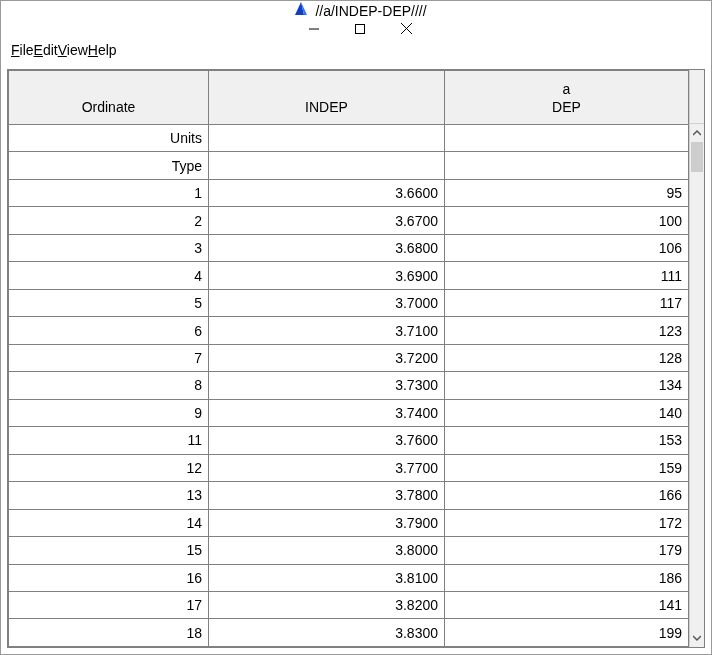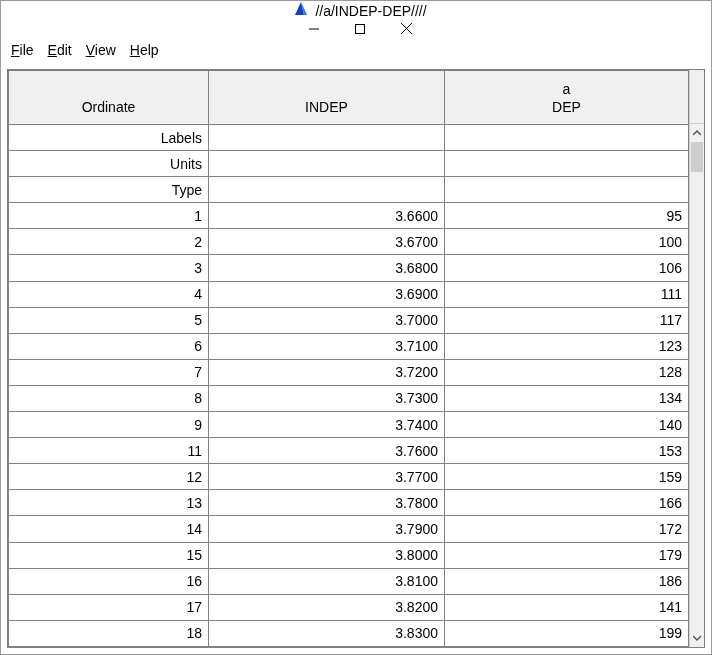--- a/index.html
+++ b/index.html
@@ -43,21 +43,20 @@
     display: flex;
     align-items: center;
     justify-content: center;
     font-family: "Segoe UI Symbol", sans-serif;
   }
   .win-btn svg { display: block; }
   .menubar {
     height: 26px;
     display: flex;
     align-items: center;
-    gap: 14px;
     padding: 0 10px;
     font-size: 14px;
     background: #ffffff;
   }
   .menu-item { cursor: default; }
   .menu-item .ul { text-decoration: underline; }
   .client {
     flex: 1;
     position: relative;
     padding: 6px 6px 6px 6px;
@@ -179,25 +178,20 @@
             <th>Ordinate</th>
             <th>INDEP</th>
             <th>
               <span>a</span><br>
               <span>DEP</span>
             </th>
           </tr>
         </thead>
         <tbody id="grid-body">
           <tr>
-            <td class="ord">Labels</td>
-            <td class="indep"></td>
-            <td class="dep"></td>
-          </tr>
-          <tr>
             <td class="ord">Units</td>
             <td class="indep"></td>
             <td class="dep"></td>
           </tr>
           <tr>
             <td class="ord">Type</td>
             <td class="indep"></td>
             <td class="dep"></td>
           </tr>
         <tr>

